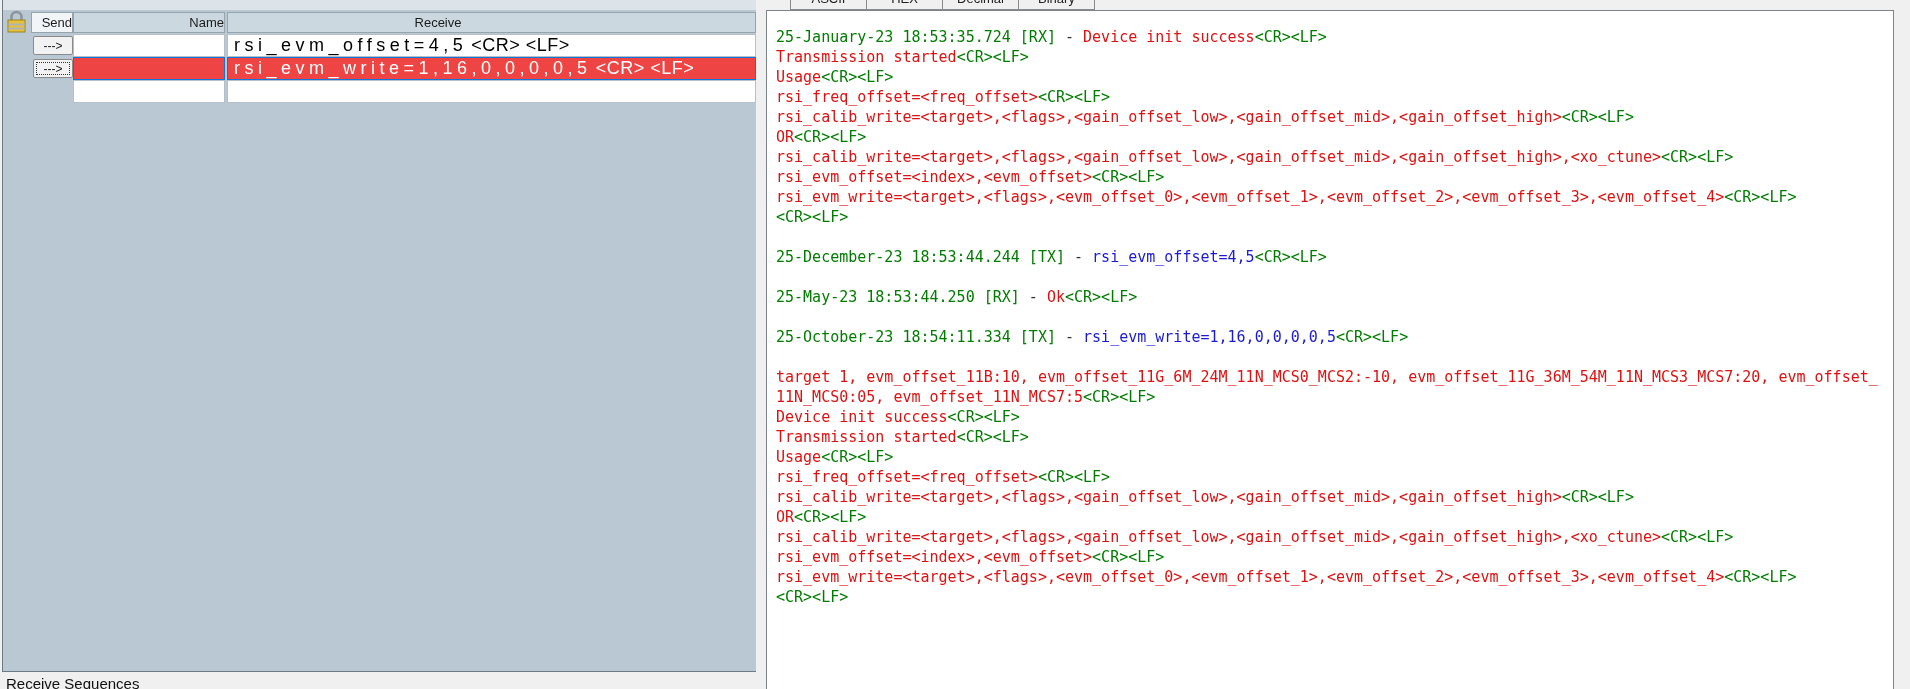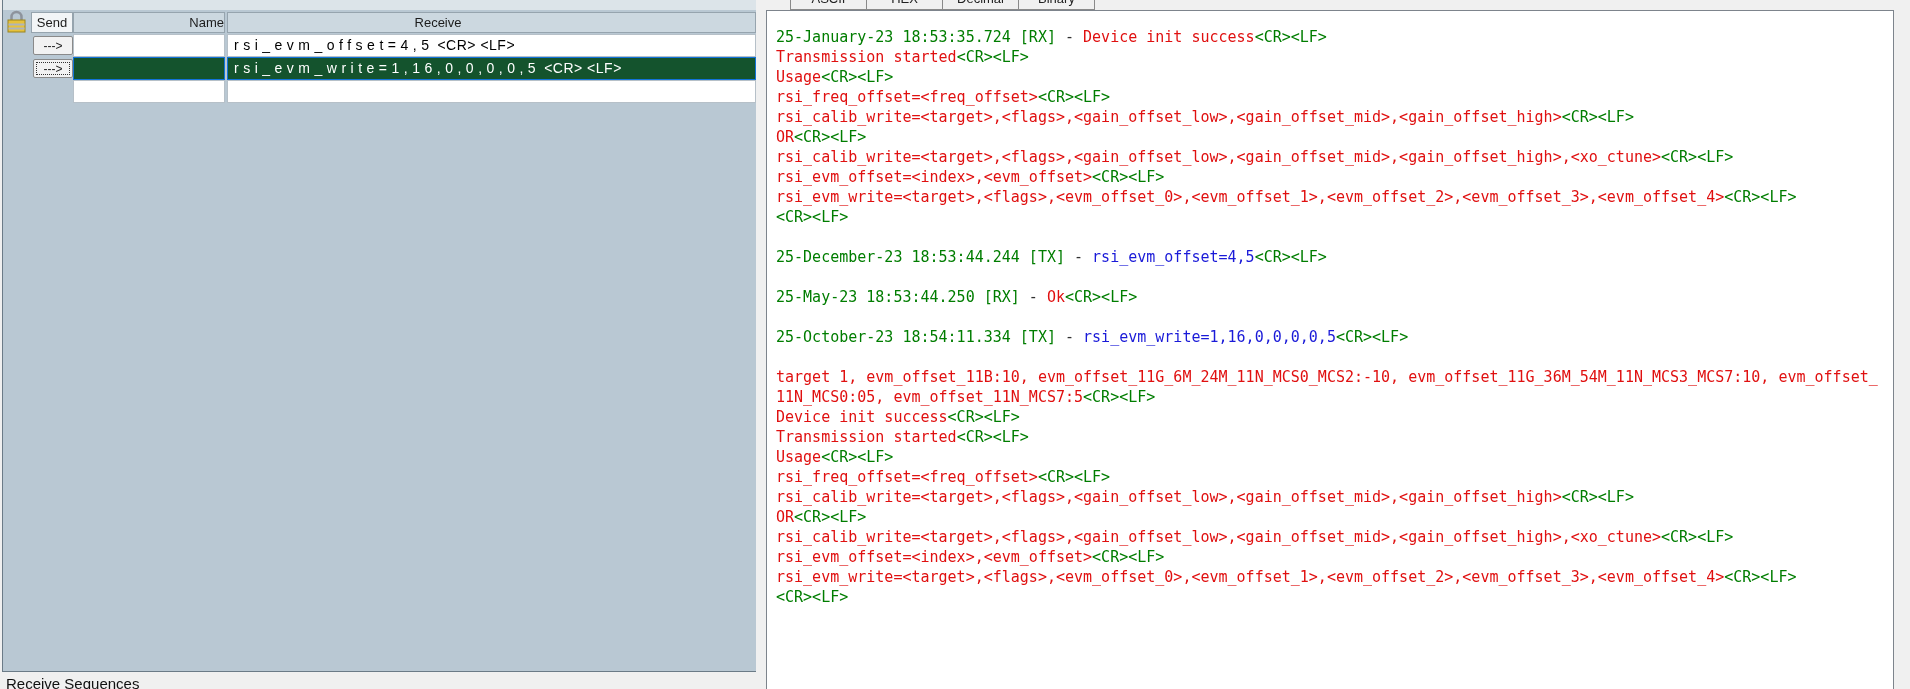--- a/index.html
+++ b/index.html
@@ -14,33 +14,33 @@
     background:#b9c8d3;
     border-left:1px solid #6b7b87; border-bottom:1px solid #6b7b87;
   }
   .top-strip { position:absolute; left:0; top:0; width:753px; height:10px; background:#dce4e9; }
   .lock-icon { position:absolute; left:2px; top:9px; width:24px; height:26px; }
   .hdr-cell {
     position:absolute; top:12px; height:21px; box-sizing:border-box;
     background:#ccd8e0; border:1px solid #96a4ae;
     font-size:13px; color:#1c1c1c; text-align:center; line-height:19px;
   }
-  .hdr-send { left:28px; width:42px; background:#f2f5f7; }
+  .hdr-send { left:28px; width:42px; background:#f2f5f7;text-align:right; }
   .hdr-name { left:70px; width:152px;text-align:right; }
   .hdr-seq  { left:224px; width:529px; text-align:left; }
   .hdr-seq .hdr-seq-inner { display:inline-block; width:420px; text-align:center; }
   .cell {
     position:absolute; height:23px; box-sizing:border-box;
     background:#ffffff; border:1px solid #b6c0c8;
-    font-size:14px; color:#000;
+    font-size:18px; color:#000;
   }
   .cell.name-col { left:70px; width:152px; }
   .cell.seq-col  { left:224px; width:529px; line-height:21px; padding-left:6px; white-space:nowrap; overflow:hidden; }
   .row1 { top:34px; } .row2 { top:57px; } .row3 { top:80px; }
-  .cell.selected { background:#14532d; border-color:#1273d8; color:#ffffff; }
+  .cell.selected { background:#ef4444; border-color:#1273d8; color:#ffffff; }
   .seq-data   { letter-spacing:4.5px; }
   .seq-suffix { letter-spacing:0.5px; margin-left:4px; }
   .send-btn {
     position:absolute; left:30px; width:40px; height:19px; box-sizing:border-box;
     background:#f2f2f2; border:1px solid #8a8a8a; border-radius:2px;
     font-size:12px; color:#222; text-align:center; line-height:16px; cursor:pointer;
   }
   .send-btn.r1 { top:36px; } .send-btn.r2 { top:59px; }
   .send-btn.focused { outline:1px dotted #333; outline-offset:-4px; }
   .receive-label {
@@ -125,21 +125,21 @@
         <div class="log-line"><span style="color: rgb(224, 16, 16);">rsi_evm_offset=&lt;index&gt;,&lt;evm_offset&gt;</span><span style="color: rgb(0, 125, 0);">&lt;CR&gt;&lt;LF&gt;</span></div>
         <div class="log-line"><span style="color: rgb(224, 16, 16);">rsi_evm_write=&lt;target&gt;,&lt;flags&gt;,&lt;evm_offset_0&gt;,&lt;evm_offset_1&gt;,&lt;evm_offset_2&gt;,&lt;evm_offset_3&gt;,&lt;evm_offset_4&gt;</span><span style="color: rgb(0, 125, 0);">&lt;CR&gt;&lt;LF&gt;</span></div>
         <div class="log-line"><span style="color: rgb(0, 125, 0);">&lt;CR&gt;&lt;LF&gt;</span></div>
         <div class="log-line"></div>
         <div class="log-line"><span style="color: rgb(0, 125, 0);">25-December-23 18:53:44.244 [TX]</span><span style="color: rgb(48, 48, 48);"> - </span><span style="color: rgb(26, 26, 216);">rsi_evm_offset=4,5</span><span style="color: rgb(0, 125, 0);">&lt;CR&gt;&lt;LF&gt;</span></div>
         <div class="log-line"></div>
         <div class="log-line"><span style="color: rgb(0, 125, 0);">25-May-23 18:53:44.250 [RX]</span><span style="color: rgb(48, 48, 48);"> - </span><span style="color: rgb(224, 16, 16);">Ok</span><span style="color: rgb(0, 125, 0);">&lt;CR&gt;&lt;LF&gt;</span></div>
         <div class="log-line"></div>
         <div class="log-line"><span style="color: rgb(0, 125, 0);">25-October-23 18:54:11.334 [TX]</span><span style="color: rgb(48, 48, 48);"> - </span><span style="color: rgb(26, 26, 216);">rsi_evm_write=1,16,0,0,0,0,5</span><span style="color: rgb(0, 125, 0);">&lt;CR&gt;&lt;LF&gt;</span></div>
         <div class="log-line"></div>
-        <div class="log-line"><span style="color: rgb(224, 16, 16);">target 1, evm_offset_11B:10, evm_offset_11G_6M_24M_11N_MCS0_MCS2:-10, evm_offset_11G_36M_54M_11N_MCS3_MCS7:10, evm_offset_</span></div>
+        <div class="log-line"><span style="color: rgb(224, 16, 16);">target 1, evm_offset_11B:10, evm_offset_11G_6M_24M_11N_MCS0_MCS2:-10, evm_offset_11G_36M_54M_11N_MCS3_MCS7:20, evm_offset_</span></div>
         <div class="log-line"><span style="color: rgb(224, 16, 16);">11N_MCS0:05, evm_offset_11N_MCS7:5</span><span style="color: rgb(0, 125, 0);">&lt;CR&gt;&lt;LF&gt;</span></div>
         <div class="log-line"><span style="color: rgb(224, 16, 16);">Device init success</span><span style="color: rgb(0, 125, 0);">&lt;CR&gt;&lt;LF&gt;</span></div>
         <div class="log-line"><span style="color: rgb(224, 16, 16);">Transmission started</span><span style="color: rgb(0, 125, 0);">&lt;CR&gt;&lt;LF&gt;</span></div>
         <div class="log-line"><span style="color: rgb(224, 16, 16);">Usage</span><span style="color: rgb(0, 125, 0);">&lt;CR&gt;&lt;LF&gt;</span></div>
         <div class="log-line"><span style="color: rgb(224, 16, 16);">rsi_freq_offset=&lt;freq_offset&gt;</span><span style="color: rgb(0, 125, 0);">&lt;CR&gt;&lt;LF&gt;</span></div>
         <div class="log-line"><span style="color: rgb(224, 16, 16);">rsi_calib_write=&lt;target&gt;,&lt;flags&gt;,&lt;gain_offset_low&gt;,&lt;gain_offset_mid&gt;,&lt;gain_offset_high&gt;</span><span style="color: rgb(0, 125, 0);">&lt;CR&gt;&lt;LF&gt;</span></div>
         <div class="log-line"><span style="color: rgb(224, 16, 16);">OR</span><span style="color: rgb(0, 125, 0);">&lt;CR&gt;&lt;LF&gt;</span></div>
         <div class="log-line"><span style="color: rgb(224, 16, 16);">rsi_calib_write=&lt;target&gt;,&lt;flags&gt;,&lt;gain_offset_low&gt;,&lt;gain_offset_mid&gt;,&lt;gain_offset_high&gt;,&lt;xo_ctune&gt;</span><span style="color: rgb(0, 125, 0);">&lt;CR&gt;&lt;LF&gt;</span></div>
         <div class="log-line"><span style="color: rgb(224, 16, 16);">rsi_evm_offset=&lt;index&gt;,&lt;evm_offset&gt;</span><span style="color: rgb(0, 125, 0);">&lt;CR&gt;&lt;LF&gt;</span></div>
         <div class="log-line"><span style="color: rgb(224, 16, 16);">rsi_evm_write=&lt;target&gt;,&lt;flags&gt;,&lt;evm_offset_0&gt;,&lt;evm_offset_1&gt;,&lt;evm_offset_2&gt;,&lt;evm_offset_3&gt;,&lt;evm_offset_4&gt;</span><span style="color: rgb(0, 125, 0);">&lt;CR&gt;&lt;LF&gt;</span></div>

